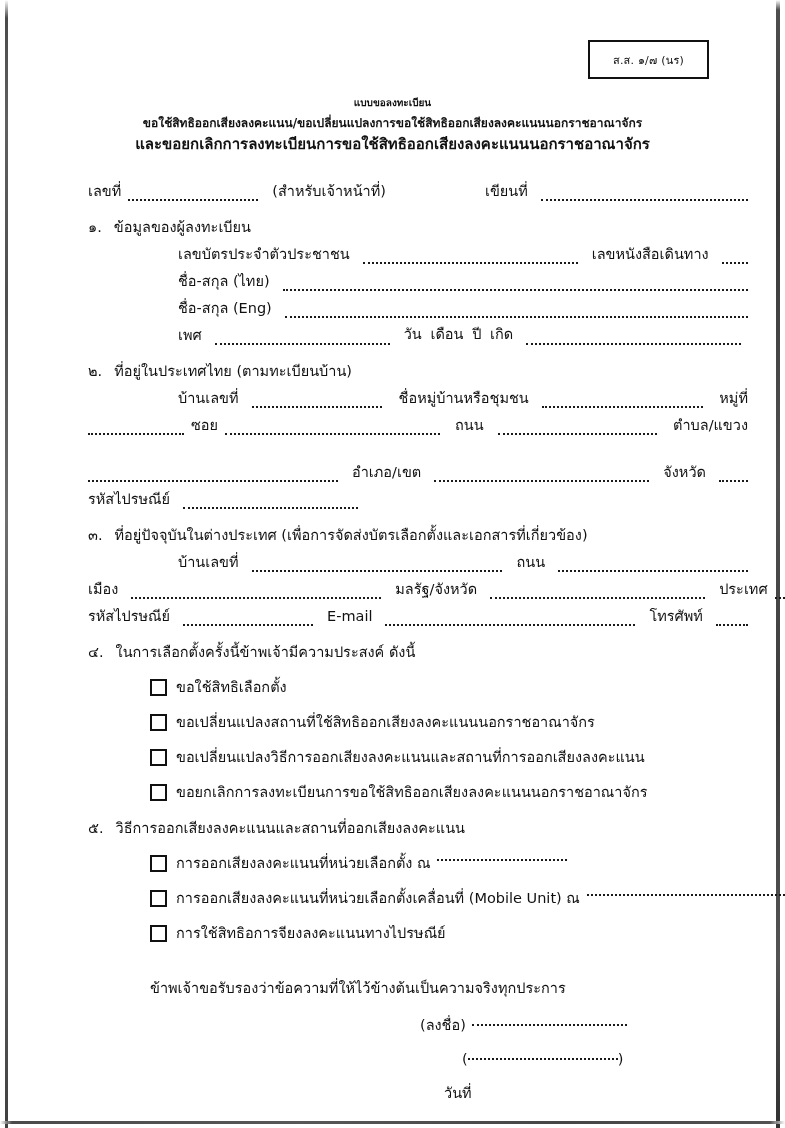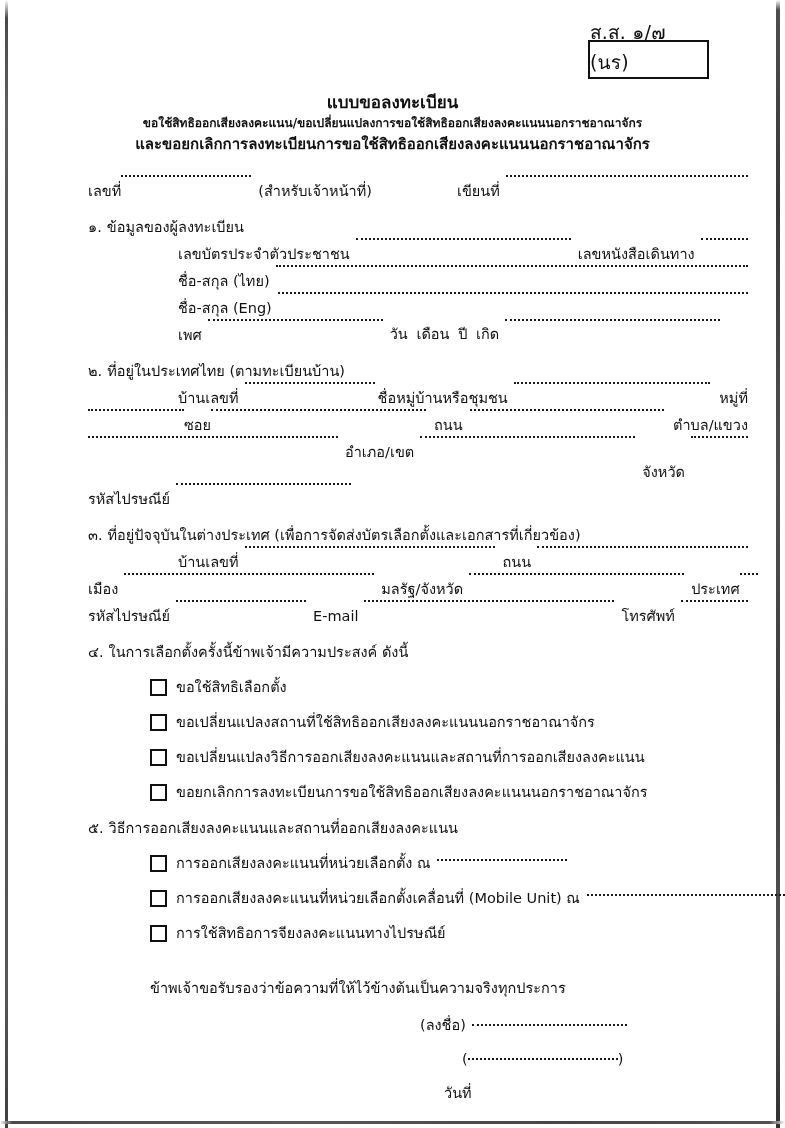--- a/index.html
+++ b/index.html
@@ -44,53 +44,53 @@
     opacity: .85;
   }
 
   
   .form-code-box {
     position: absolute;
     left: 588px; top: 40px;
     width: 117px; height: 35px;
     border: 2px solid #111;
     display: flex;
-    align-items: flex-end;
+    align-items: center;
     justify-content: center;
-    font-size: 19px;
+    font-size: 11px;
     letter-spacing: .2px;
   }
 
   
   .title-block {
     position: absolute;
     left: 0; top: 92px;
     width: 785px;
     text-align: center;
   }
   .title-line {
     font-size: 15px;
     font-weight: bold;
     line-height: 21px;
     white-space: nowrap;
   }
-  .title-line.t1 { font-size: 17px; }
+  .title-line.t1 { font-size: 10px; }
   .title-line.t2 { font-size: 12px; }
   .title-line.t3 { font-size: 15px; }
 
   
   .sheet {
     position: absolute;
     left: 88px; top: 178px;
     width: 660px;
     font-size: 14.5px;
     line-height: 27px;
   }
 
-  .row { display: flex; align-items: flex-start; white-space: nowrap; }
+  .row { display: flex; align-items: flex-end; white-space: nowrap; gap: 7px; }
   .indent { padding-left: 90px; }
   .lbl { flex: 0 0 auto; }
   .gap { display: inline-block; }
 
   
   .dots {
     flex: 1 1 auto;
     border-bottom: 2px dotted #1a1a1a;
     transform: translateY(-4px);
     min-width: 18px;
@@ -194,21 +194,21 @@
   </div>
 
   <div class="row sec-head">
     <span class="num">๒.</span>
     <span class="lbl">ที่อยู่ในประเทศไทย (ตามทะเบียนบ้าน)</span>
   </div>
 
   <div class="row indent">
     <span class="lbl">บ้านเลขที่</span>
     <span class="dots w-md" style="margin-left:6px;"></span>
-    <span class="lbl" style="margin-left:3px;">ชื่อหมู่บ้านหรือชุมชน</span>
+    <span class="lbl" style="margin-left:10px;">ชื่อหมู่บ้านหรือชุมชน</span>
     <span class="dots" style="margin-left:6px;"></span>
     <span class="lbl" style="margin-left:9px;">หมู่ที่</span>
   </div>
 
   <div class="row">
     <span class="dots w-sm"></span>
     <span class="lbl">ซอย</span>
     <span class="dots w-xl"></span>
     <span class="lbl" style="margin-left:8px;">ถนน</span>
     <span class="dots" style="margin-left:7px;"></span>

